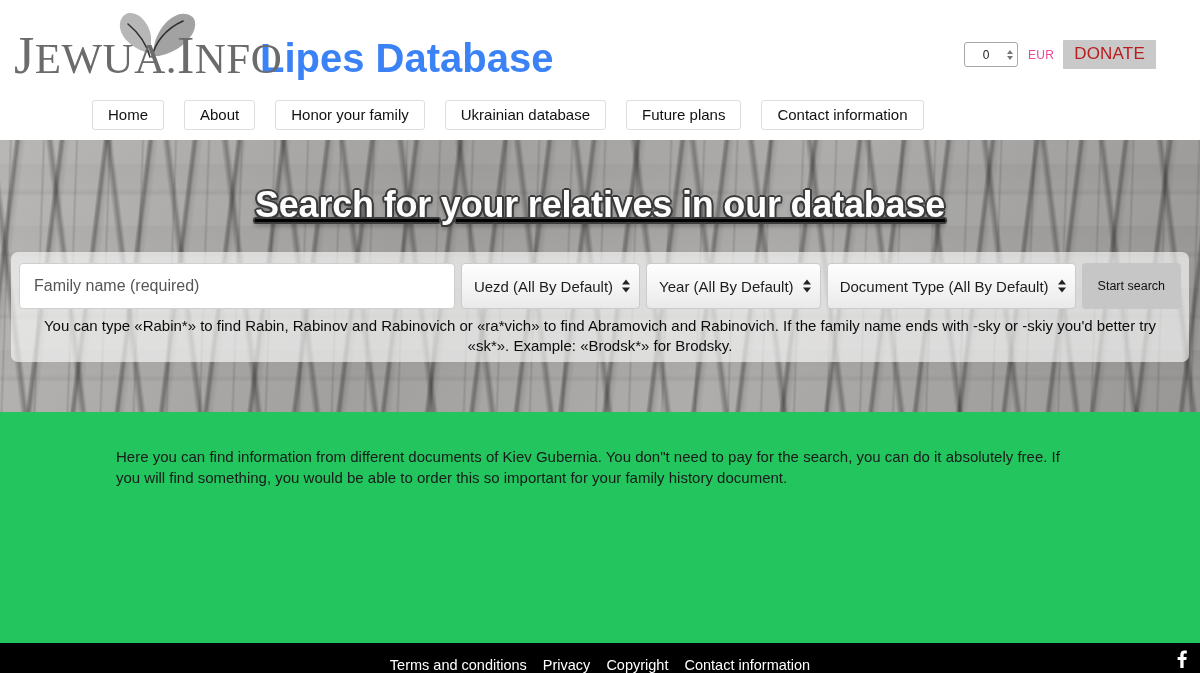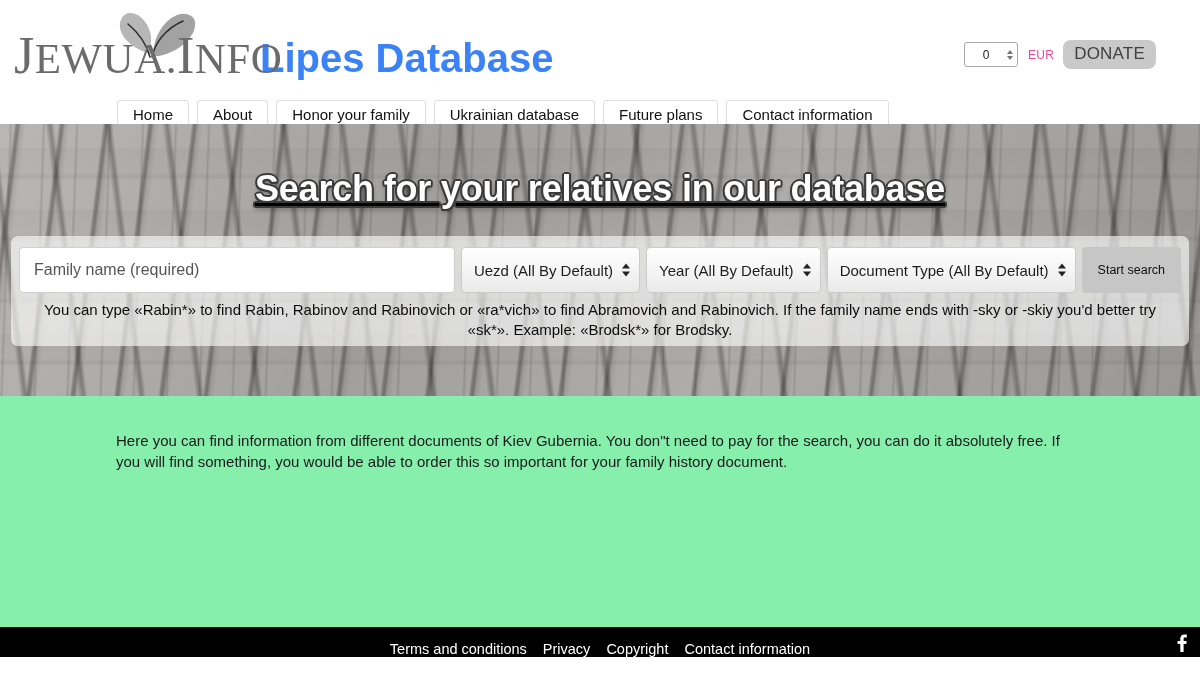--- a/index.html
+++ b/index.html
@@ -94,38 +94,38 @@
   .spinner i.up { border-bottom: 4px solid #777; margin-bottom: 2px; }
   .spinner i.dn { border-top: 4px solid #777; }
   .cur-label {
     font-size: 12px;
     color: #ec4899;
     margin: 0 9px 0 10px;
     letter-spacing: 0.3px;
   }
   .donate-btn {
     background: #c9c9c9;
-    color: #404040;
+    color: #b91c1c;
     border: none;
-    border-radius: 8px;
+    border-radius: 1px;
     font-size: 17px;
     font-family: "Liberation Sans", sans-serif;
     padding: 4px 11px 5px;
     cursor: pointer;
     letter-spacing: 0.2px;
   }
 
   
   .nav {
-    height: 24px;
+    height: 40px;
     background: #ffffff;
     display: flex;
     align-items: flex-start;
-    padding-left: 117px;
-    gap: 0;
+    padding-left: 92px;
+    gap: 12px;
   }
   .nav-item {
     border: 1px solid #dedede;
     border-radius: 3px;
     background: #ffffff;
     font-size: 15px;
     color: #111;
     padding: 5px 15px 6px;
     margin-right: 8px;
     cursor: pointer;
@@ -267,21 +267,21 @@
     text-align: center;
     font-size: 15px;
     color: #0c0c0c;
     line-height: 1.32;
     padding: 0 6px;
   }
 
   
   .main {
     height: 231px;
-    background: #86efac;
+    background: #22c55e;
     padding: 34px 0 0 0;
   }
   .intro {
     margin: 0 auto;
     width: 968px;
     font-size: 15px;
     color: #1a1a1a;
     line-height: 1.42;
   }
 

